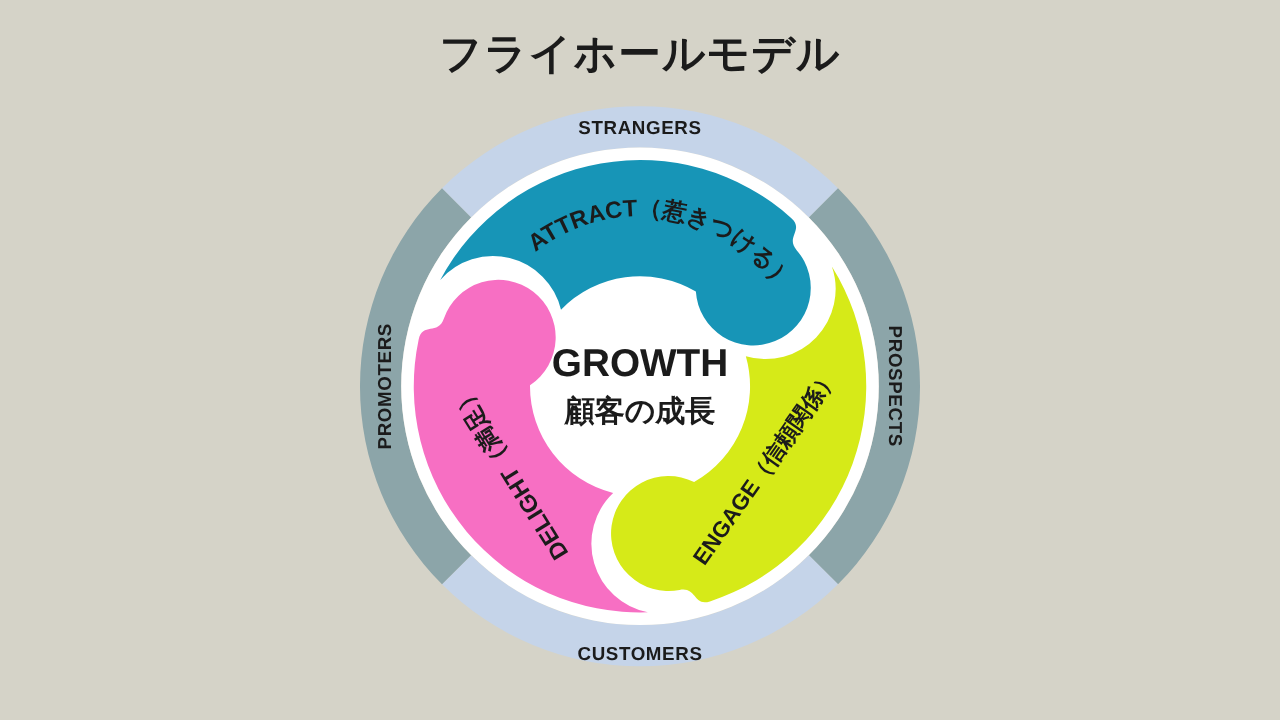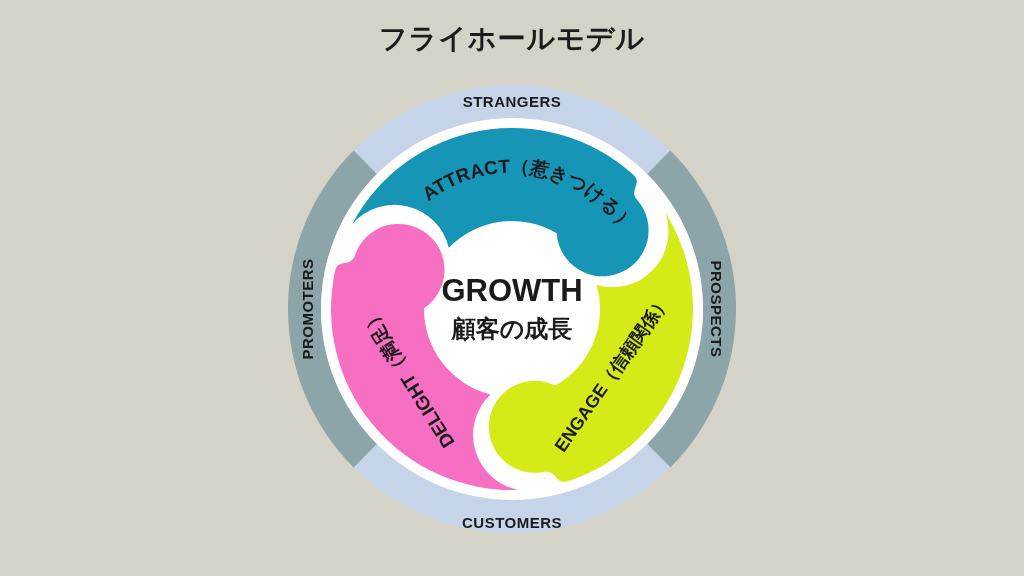--- a/index.html
+++ b/index.html
@@ -6,21 +6,21 @@
   body{font-family:"Liberation Sans","DejaVu Sans",sans-serif;}
   .stage{
     position:relative;
     width:1024px;height:576px;
     overflow:hidden;
   }
   .title{
     position:absolute;
     top:20px;left:0;width:100%;
     text-align:center;
-    font-size:28px;
+    font-size:34px;
     font-weight:bold;
     color:#1b1b1b;
     letter-spacing:1px;
   }
   svg{position:absolute;top:0;left:0;}
   svg text{font-family:"Liberation Sans","DejaVu Sans",sans-serif;}
   .ring-label{font-size:15px;font-weight:bold;letter-spacing:0.5px;}
   .seg-label{font-size:19px;font-weight:bold;}
   .seg-label-sm{font-size:18px;font-weight:bold;}
   .center-en{font-size:31px;font-weight:bold;}

